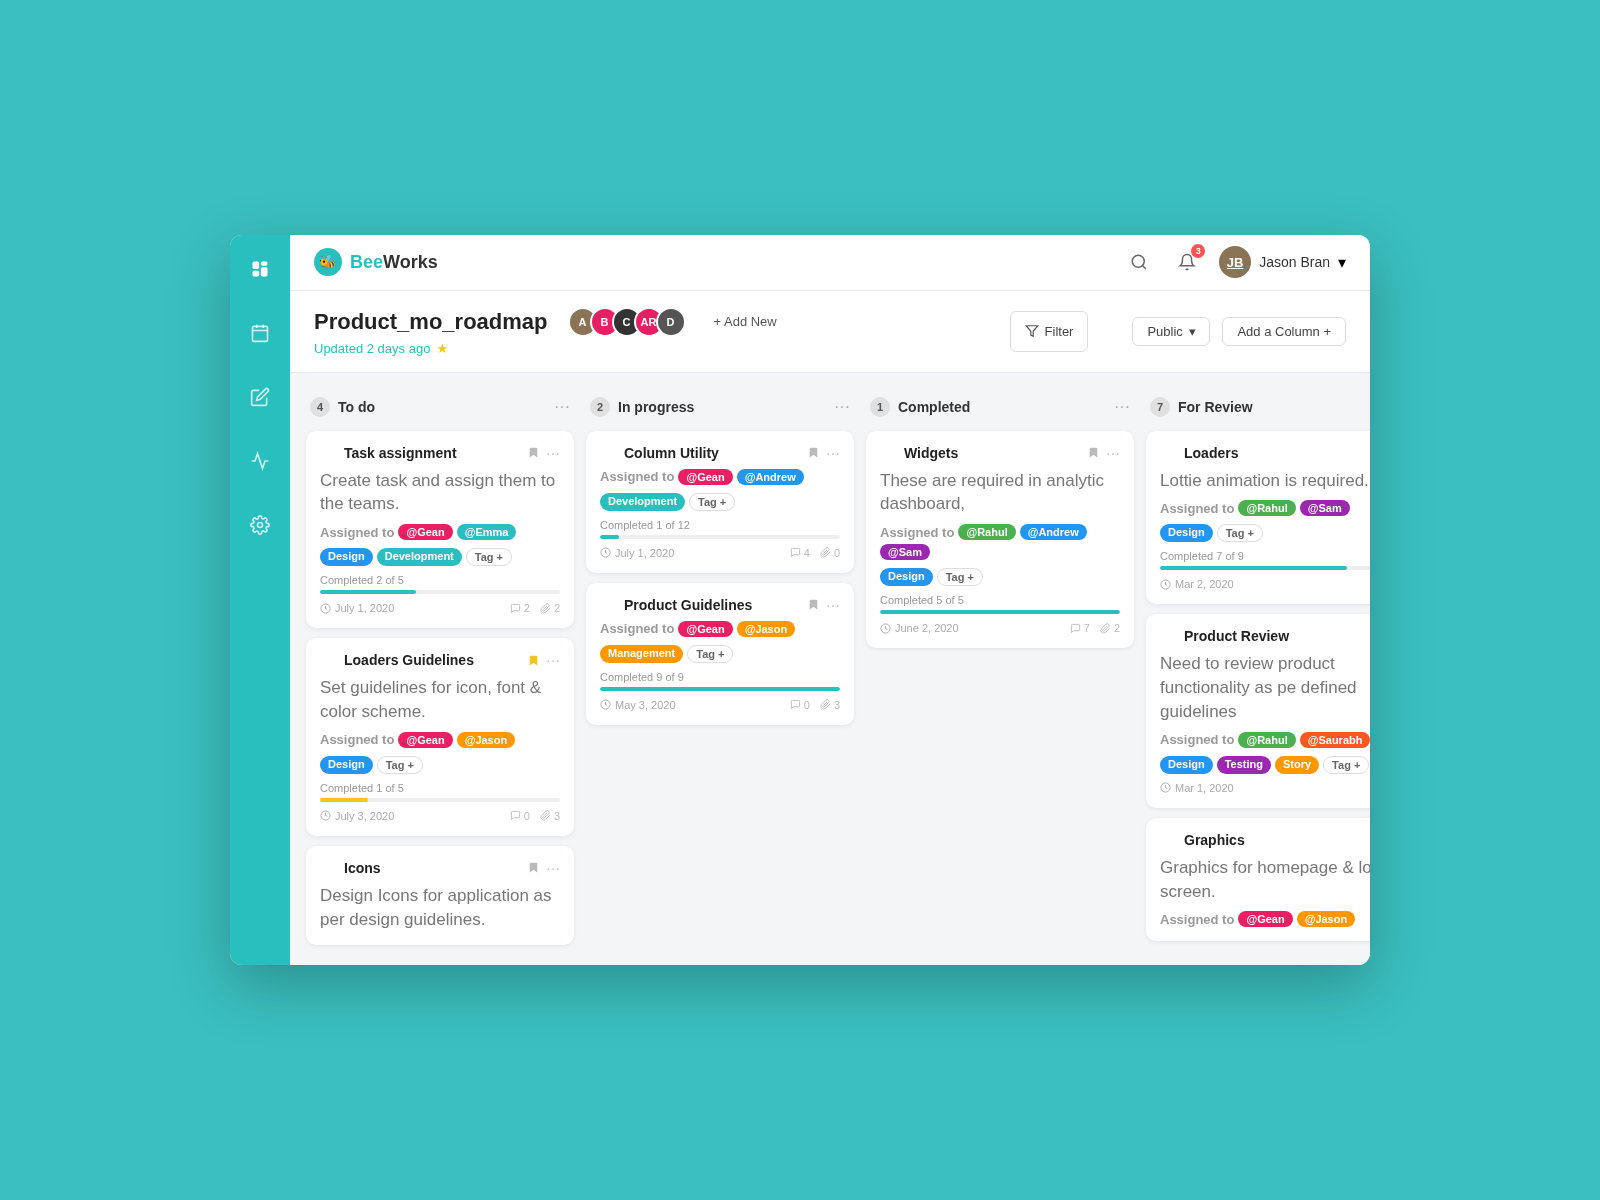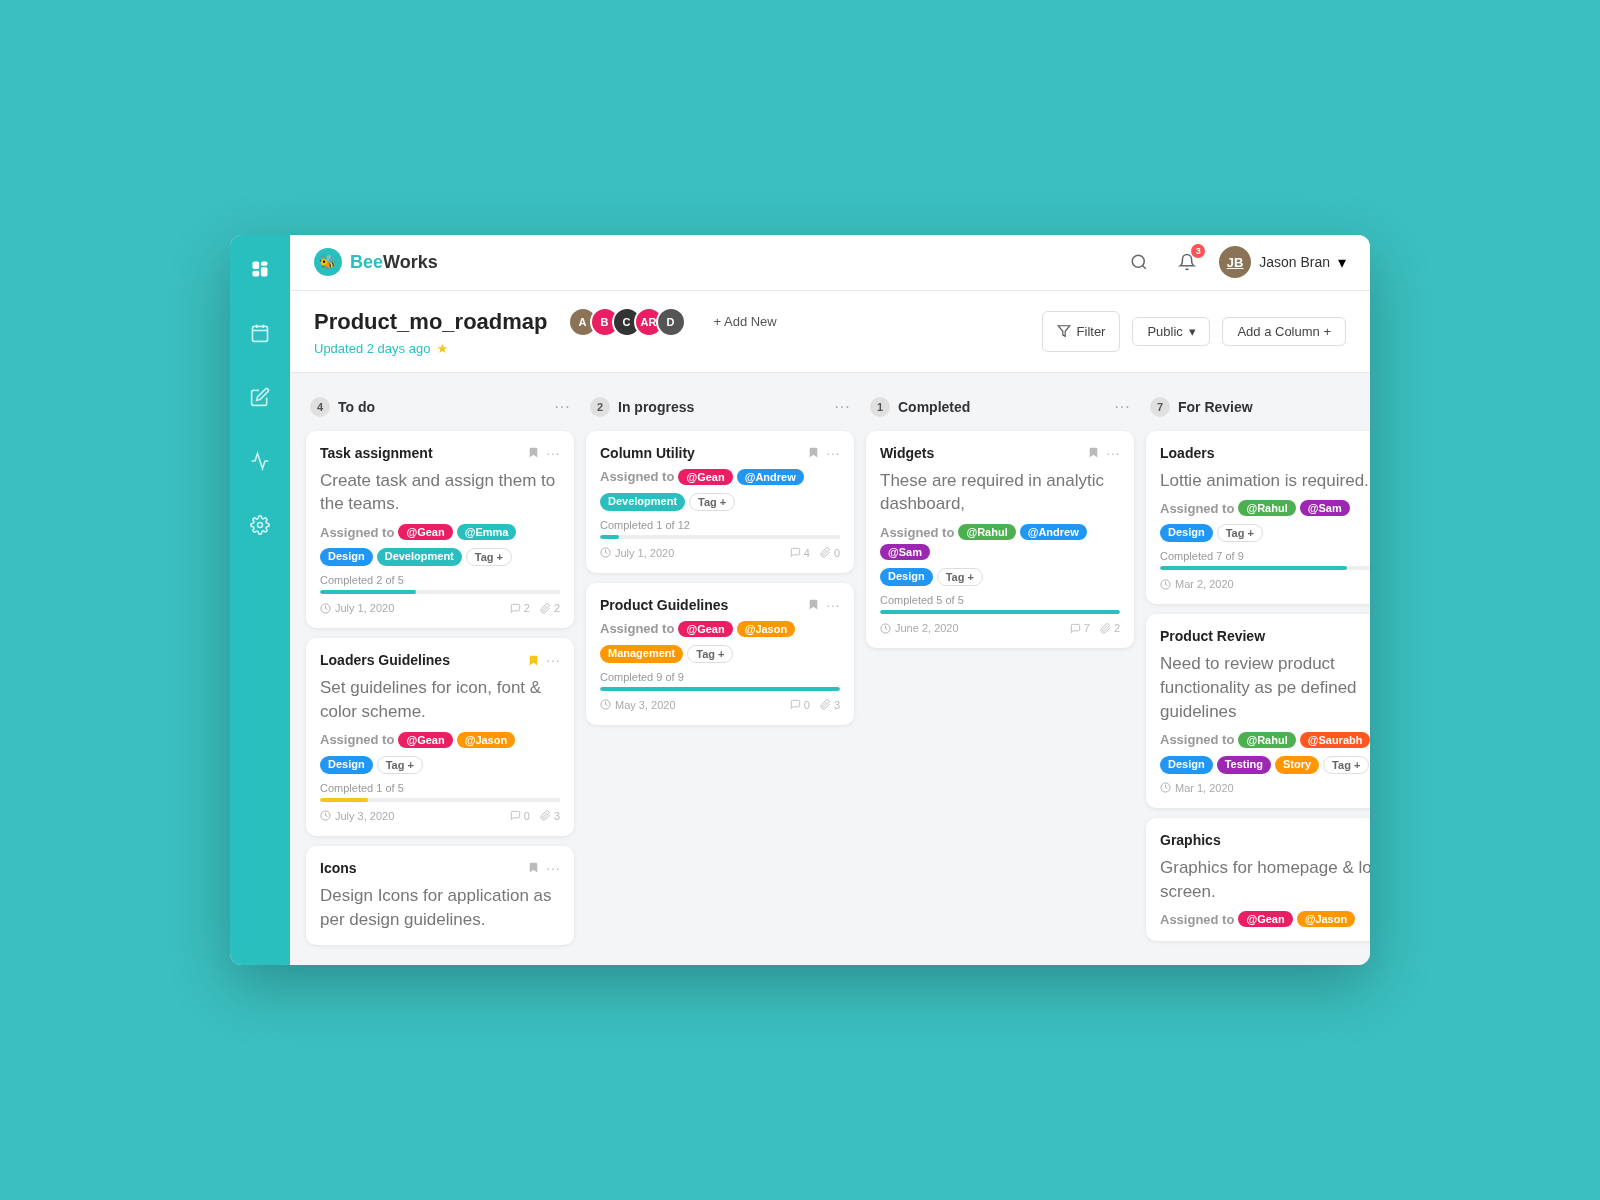--- a/index.html
+++ b/index.html
@@ -205,20 +205,21 @@
       border: 1px solid #ddd;
       background: white;
       padding: 6px 14px;
       border-radius: 6px;
       font-size: 13px;
       cursor: pointer;
       display: flex;
       align-items: center;
       gap: 6px;
       color: #444;
+      margin-left: 32px;
     }
     .add-col-btn {
       background: white;
       border: 1px solid #ddd;
       padding: 6px 14px;
       border-radius: 6px;
       font-size: 13px;
       cursor: pointer;
       display: flex;
       align-items: center;
@@ -281,20 +282,21 @@
       padding: 14px;
       box-shadow: 0 1px 4px rgba(0,0,0,0.08);
       display: flex;
       flex-direction: column;
       gap: 8px;
     }
     .card-header {
       display: flex;
       align-items: flex-start;
       justify-content: space-between;
+      margin-left: 24px;
     }
     .card-title {
       font-size: 14px;
       font-weight: 600;
       color: #222;
     }
     .card-icons {
       display: flex;
       align-items: center;
       gap: 6px;

